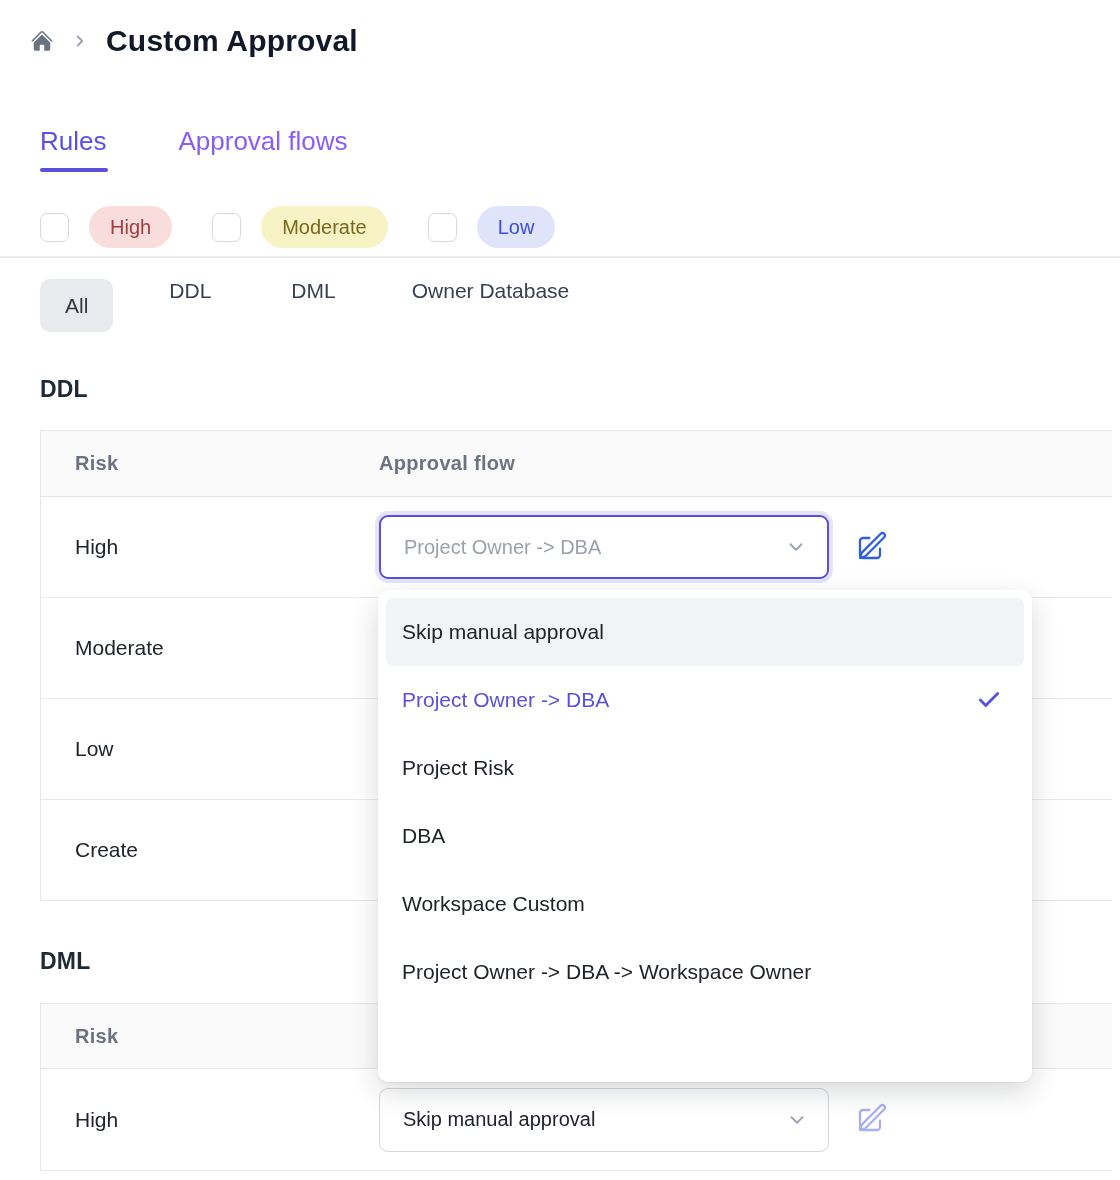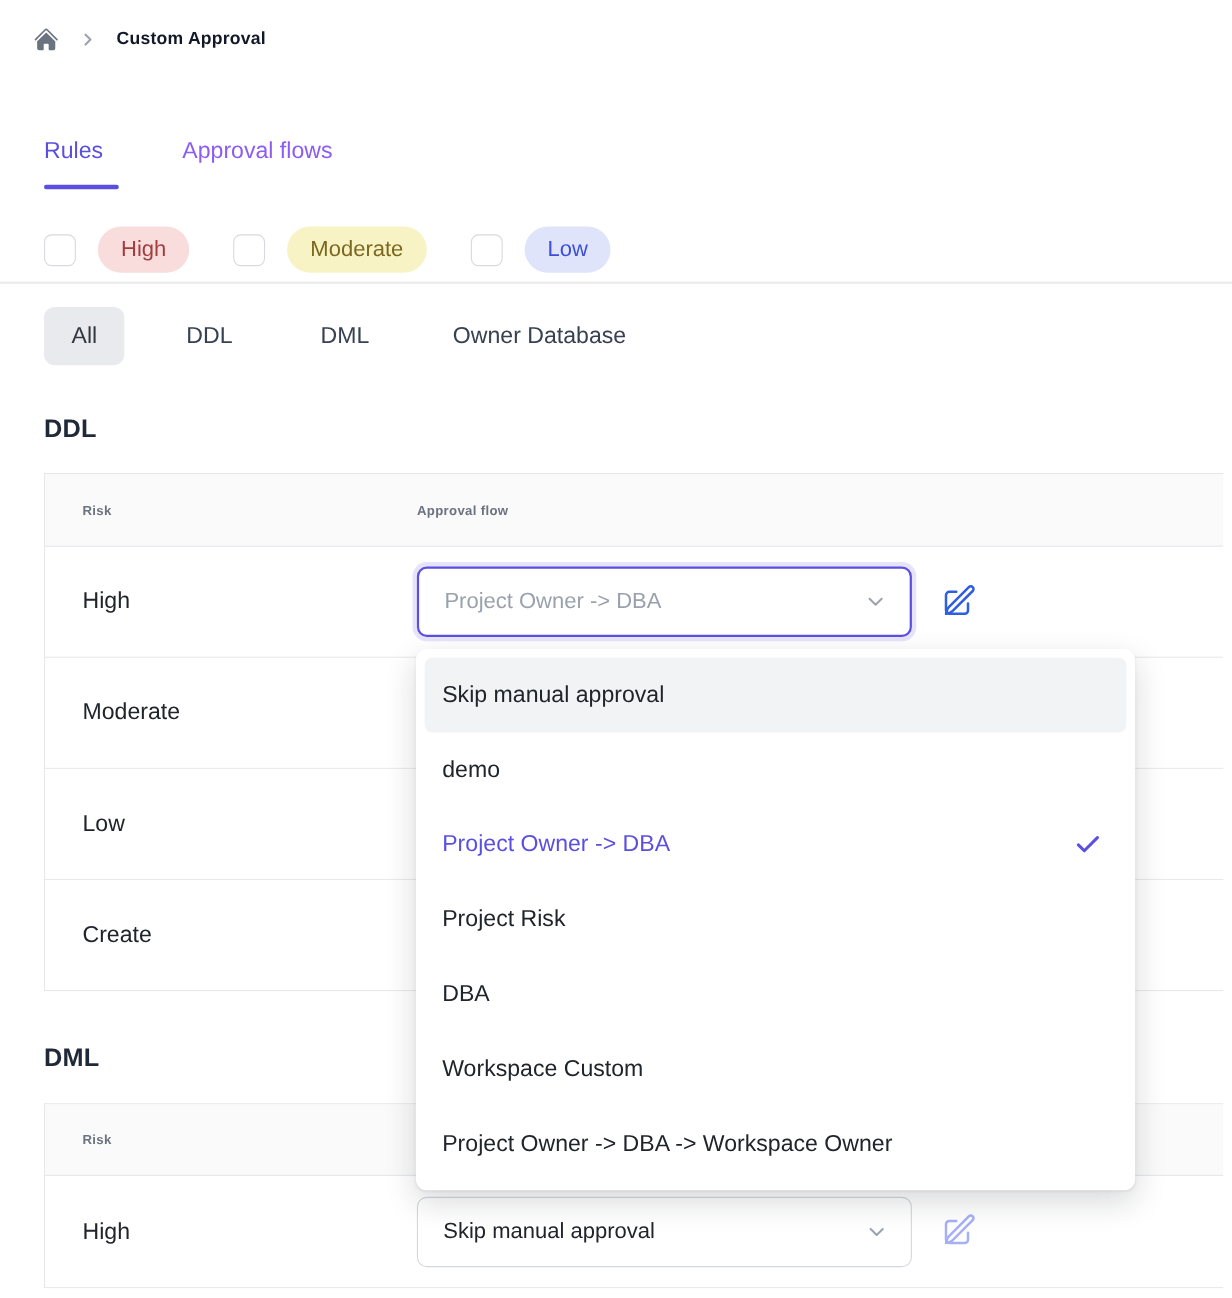--- a/index.html
+++ b/index.html
@@ -9,62 +9,62 @@
     color:#20242b;
     width:1120px; height:1180px;
     position:relative; overflow:hidden;
   }
   .page { position:absolute; inset:0; }
 
   
   .breadcrumb { position:absolute; top:24px; left:30px; display:flex; align-items:center; gap:17px; }
   .breadcrumb .home { width:24px; height:24px; color:#6b7280; }
   .breadcrumb .chev { width:18px; height:18px; color:#9ca3af; }
-  .breadcrumb .title { font-size:16px; font-weight:600; color:#111827; letter-spacing:.2px; }
+  .breadcrumb .title { font-size:30px; font-weight:600; color:#111827; letter-spacing:.2px; }
 
   
   .tabs { position:absolute; top:126px; left:40px; display:flex; gap:72px; }
-  .tab { font-size:21px; font-weight:500; cursor:pointer; }
+  .tab { font-size:26px; font-weight:500; cursor:pointer; }
   .tab.active { color:#5b4fe0; }
   .tab.inactive { color:#8b5cf6; }
   .tab-underline { position:absolute; top:168px; left:40px; width:68px; height:4px; background:#5b4fe0; border-radius:3px; }
 
   
   .risk-filters { position:absolute; top:206px; left:40px; display:flex; align-items:center; }
   .checkbox { width:29px; height:29px; background:#fff; border:1.5px solid #d6d9dd; border-radius:7px; cursor:pointer; flex:none; }
   .badge { margin-left:20px; height:42px; display:flex; align-items:center; padding:0 21px; border-radius:999px; font-size:20px; }
   .group + .group { margin-left:40px; }
   .group { display:flex; align-items:center; }
   .badge-high { background:#f9dddd; color:#a23c3f; }
   .badge-moderate { background:#f7f3c5; color:#7c671f; }
   .badge-low { background:#dfe4fa; color:#3d4ed8; }
 
   .divider { position:absolute; top:256px; left:0; width:1120px; height:2px; background:#eaebec; }
 
   
-  .segments { position:absolute; top:279px; left:40px; display:flex; align-items:center; }
+  .segments { position:absolute; top:279px; left:40px; display:flex; align-items:flex-start; }
   .segment { font-size:21px; color:#374151; cursor:pointer; }
   .segment.active { background:#e9eaee; border-radius:10px; height:53px; display:flex; align-items:center; padding:0 25px; color:#32373f; }
   .seg-ddl { margin-left:56px; }
   .seg-dml { margin-left:80px; }
   .seg-create { margin-left:76px; }
 
   
   .section-heading { position:absolute; left:40px; font-size:23px; font-weight:700; color:#1f2937; letter-spacing:.2px; }
   .h-ddl { top:376px; }
   .h-dml { top:948px; }
 
   
   .rules-table { position:absolute; left:40px; width:1072px; border-top:1px solid #e5e7eb; border-left:1px solid #e5e7eb; background:#fff; }
   .t-ddl { top:430px; }
   .t-dml { top:1003px; }
   .thead { display:flex; align-items:center; background:#fafafa; border-bottom:1px solid #e5e7eb; }
   .t-ddl .thead { height:66px; }
   .t-dml .thead { height:65px; }
-  .th { font-size:12px; font-weight:700; color:#6b7280; letter-spacing:.3px; }
+  .th { font-size:20px; font-weight:700; color:#6b7280; letter-spacing:.3px; }
   .col1 { width:338px; padding-left:34px; flex:none; }
   .col2 { flex:1; display:flex; align-items:center; }
   .trow { display:flex; align-items:center; border-bottom:1px solid #e8e9eb; }
   .t-ddl .trow { height:101px; }
   .t-dml .trow { height:102px; }
   .risk-cell { font-size:21px; color:#20242b; }
 
   
   .select { width:450px; height:64px; border-radius:9px; background:#fff; display:flex; align-items:center;
             padding:0 20px 0 23px; cursor:pointer; position:relative; }
@@ -205,21 +205,20 @@
                 <path d="M18 14v4.75A2.25 2.25 0 0115.75 21H5.25A2.25 2.25 0 013 18.75V8.25A2.25 2.25 0 015.25 6H10"></path>
               </svg>
           </span>
         </button>
       </div>
     </div>
   </div>
 
   <div class="dropdown">
     <div class="dd-item hovered">Skip manual approval</div>
-    <div class="dd-item">demo</div>
     <div class="dd-item selected">
       <span>Project Owner -&gt; DBA</span>
       <span class="check">
         <svg viewBox="0 0 24 24" fill="none" stroke="currentColor" stroke-width="2.6" stroke-linecap="round" stroke-linejoin="round">
             <polyline points="20 6 9 17 4 12"></polyline>
           </svg>
       </span>
     </div>
     <div class="dd-item">Project Risk</div>
     <div class="dd-item">DBA</div>

